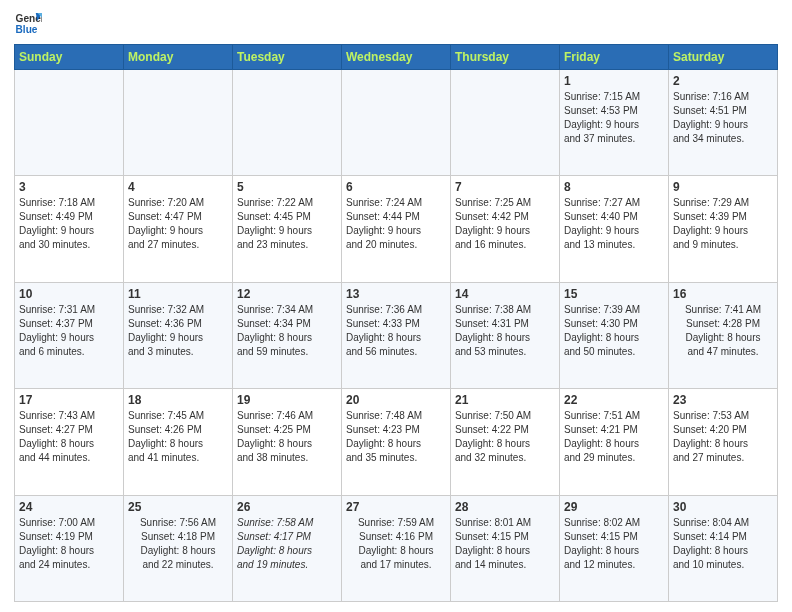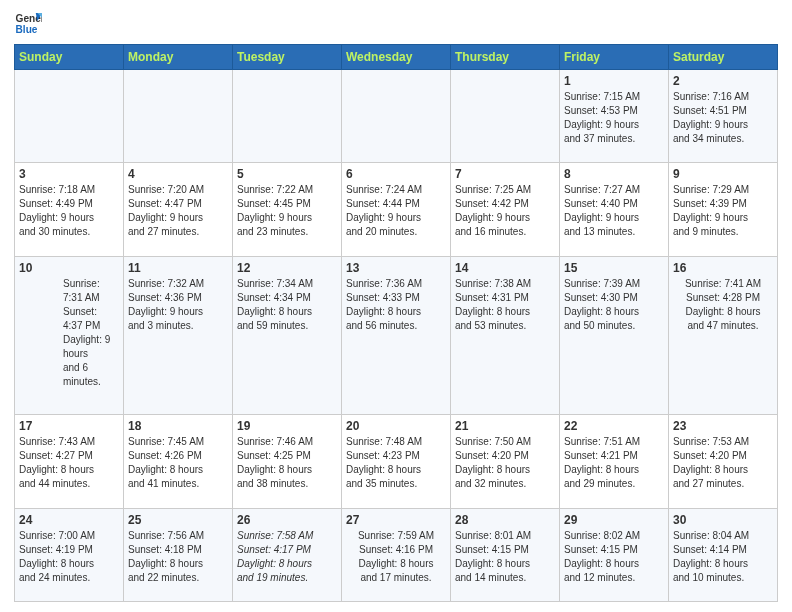--- a/index.html
+++ b/index.html
@@ -193,21 +193,21 @@
             <span class="day-num">9</span>
             <div class="day-info" style="white-space: pre-line;">Sunrise: 7:29 AM
 Sunset: 4:39 PM
 Daylight: 9 hours
 and 9 minutes.</div>
           </td>
         </tr>
         <tr>
           <td>
             <span class="day-num">10</span>
-            <div class="day-info" style="white-space: pre-line; margin-left: 44px;">Sunrise: 7:31 AM
+            <div class="day-info" style="white-space: pre-line;">Sunrise: 7:31 AM
 Sunset: 4:37 PM
 Daylight: 9 hours
 and 6 minutes.</div>
           </td>
           <td>
             <span class="day-num">11</span>
             <div class="day-info" style="white-space: pre-line;">Sunrise: 7:32 AM
 Sunset: 4:36 PM
 Daylight: 9 hours
 and 3 minutes.</div>
@@ -273,21 +273,21 @@
           <td>
             <span class="day-num">20</span>
             <div class="day-info" style="white-space: pre-line;">Sunrise: 7:48 AM
 Sunset: 4:23 PM
 Daylight: 8 hours
 and 35 minutes.</div>
           </td>
           <td>
             <span class="day-num">21</span>
             <div class="day-info" style="white-space: pre-line;">Sunrise: 7:50 AM
-Sunset: 4:20 PM
+Sunset: 4:22 PM
 Daylight: 8 hours
 and 32 minutes.</div>
           </td>
           <td>
             <span class="day-num">22</span>
             <div class="day-info" style="white-space: pre-line;">Sunrise: 7:51 AM
 Sunset: 4:21 PM
 Daylight: 8 hours
 and 29 minutes.</div>
           </td>
@@ -302,21 +302,21 @@
         <tr>
           <td>
             <span class="day-num">24</span>
             <div class="day-info" style="white-space: pre-line;">Sunrise: 7:00 AM
 Sunset: 4:19 PM
 Daylight: 8 hours
 and 24 minutes.</div>
           </td>
           <td>
             <span class="day-num">25</span>
-            <div class="day-info" style="white-space: pre-line;">Sunrise: 7:56 AM
+            <div class="day-info" style="white-space: pre-line; text-align: center;">Sunrise: 7:56 AM
 Sunset: 4:18 PM
 Daylight: 8 hours
 and 22 minutes.</div>
           </td>
           <td>
             <span class="day-num">26</span>
             <div class="day-info" style="white-space: pre-line; font-style: italic;">Sunrise: 7:58 AM
 Sunset: 4:17 PM
 Daylight: 8 hours
 and 19 minutes.</div>

